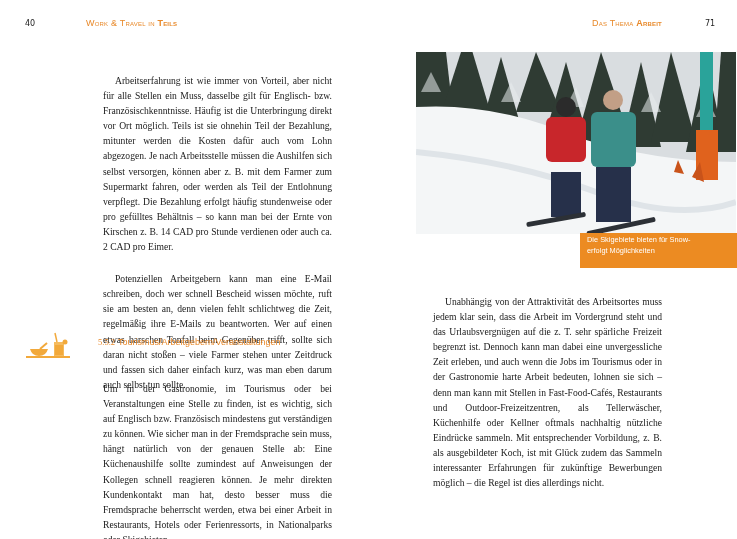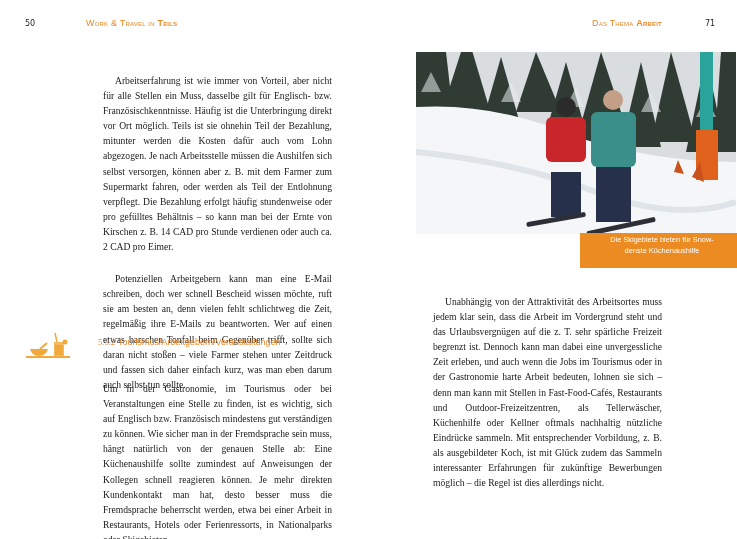--- a/index.html
+++ b/index.html
@@ -11,27 +11,27 @@
   .running { position:absolute; top:18px; font-family:"Liberation Sans", sans-serif; font-size:9px; color:#e8892a; letter-spacing:0.2px; font-variant:small-caps; }
   .running b { font-weight:bold; }
   .col { position:absolute; font-size:9.6px; line-height:15.1px; text-align:justify; hyphens:manual; }
   .col p { margin:17px; }
   .col p.indent { text-indent:12px; }
   .col p.nb { text-indent:0; }
   .section { position:absolute; left:86px; top:337px; font-family:"Liberation Sans", sans-serif; font-size:9px; color:#e8892a; }
   .section .num { font-family:"Liberation Serif", serif; font-size:8.5px; color:#e8892a; margin-right:3px;padding-left:12px; }
   .photo { position:absolute; left:48px; top:52px; width:320px; height:182px; overflow:hidden; background:#ddd; }
   .caption { position:absolute; left:212px; top:233px; width:157px; height:35px; background:#ec8b22; color:#fff; font-family:"Liberation Sans", sans-serif; font-size:7.4px; line-height:10.6px; padding:2px 0 0 7px; box-sizing:border-box; }
-  .caption span { display:block;text-align:center; }
+  .caption span { display:block; }
 </style>
 </head>
 <body>
 
 <div class="page page-left">
-  <div class="pnum" style="left:25px;">50</div>
+  <div class="pnum" style="left:25px;">40</div>
   <div class="running" style="left:86px;"><span>Work &amp; Travel in </span><b>Teils</b></div>
 
   <div class="col" style="left:86px; top:56px; width:263px;">
     <p class="indent">Arbeitserfahrung ist wie immer von Vorteil, aber nicht für alle Stellen ein Muss, dasselbe gilt für Englisch- bzw. Französischkenntnisse. Häufig ist die Unterbringung direkt vor Ort möglich. Teils ist sie ohnehin Teil der Bezahlung, mitunter werden die Kosten dafür auch vom Lohn abgezogen. Je nach Arbeitsstelle müssen die Aushilfen sich selbst versorgen, können aber z. B. mit dem Farmer zum Supermarkt fahren, oder werden als Teil der Entlohnung verpflegt. Die Bezahlung erfolgt häufig stundenweise oder pro gefülltes Behältnis – so kann man bei der Ernte von Kirschen z. B. 14 CAD pro Stunde verdienen oder auch ca. 2 CAD pro Eimer.</p>
     <p class="indent">Potenziellen Arbeitgebern kann man eine E-Mail schreiben, doch wer schnell Bescheid wissen möchte, ruft sie am besten an, denn vielen fehlt schlichtweg die Zeit, regelmäßig ihre E-Mails zu beantworten. Wer auf einen etwas barschen Tonfall beim Gegenüber trifft, sollte sich daran nicht stoßen – viele Farmer stehen unter Zeitdruck und fassen sich daher einfach kurz, was man eben darum auch selbst tun sollte.</p>
   </div>
 
   <div style="position:absolute; left:26px; top:331px; width:48px; height:28px;">
     <svg width="48" height="28" viewBox="0 0 48 28">
       <rect x="0" y="25" width="44" height="2" fill="#f2a93b"></rect>
@@ -94,19 +94,19 @@
       <rect x="110" y="165" width="60" height="5" rx="2" fill="#2c3036" transform="rotate(-10 140 167)"></rect>
 
       <rect x="180" y="115" width="35" height="55" fill="#26304a"></rect>
       <rect x="175" y="60" width="45" height="55" rx="6" fill="#3b8f8a"></rect>
       <circle cx="197" cy="48" r="10" fill="#c29f86"></circle>
       <rect x="170" y="172" width="70" height="5" rx="2" fill="#2c3036" transform="rotate(-12 205 174)"></rect>
     </svg>
   </div>
   <div class="caption">
     <span>Die Skigebiete bieten für Snow-</span>
-    <span>denste Küchenaushilfe</span>
+    <span>erfolgt Möglichkeiten</span>
   </div>
 
   <div class="col" style="left:48px; top:277px; width:263px;">
     <p class="indent">Unabhängig von der Attraktivität des Arbeitsortes muss jedem klar sein, dass die Arbeit im Vordergrund steht und das Urlaubsvergnügen auf die z. T. sehr spärliche Freizeit begrenzt ist. Dennoch kann man dabei eine unvergessliche Zeit erleben, und auch wenn die Jobs im Tourismus oder in der Gastronomie harte Arbeit bedeuten, lohnen sie sich – denn man kann mit Stellen in Fast-Food-Cafés, Restaurants und Outdoor-Freizeitzentren, als Tellerwäscher, Küchenhilfe oder Kellner oftmals nachhaltig nützliche Eindrücke sammeln. Mit entsprechender Vorbildung, z. B. als ausgebildeter Koch, ist mit Glück zudem das Sammeln interessanter Erfahrungen für zukünftige Bewerbungen möglich – die Regel ist dies allerdings nicht.</p>
   </div>
 </div>
 
 </body></html>

